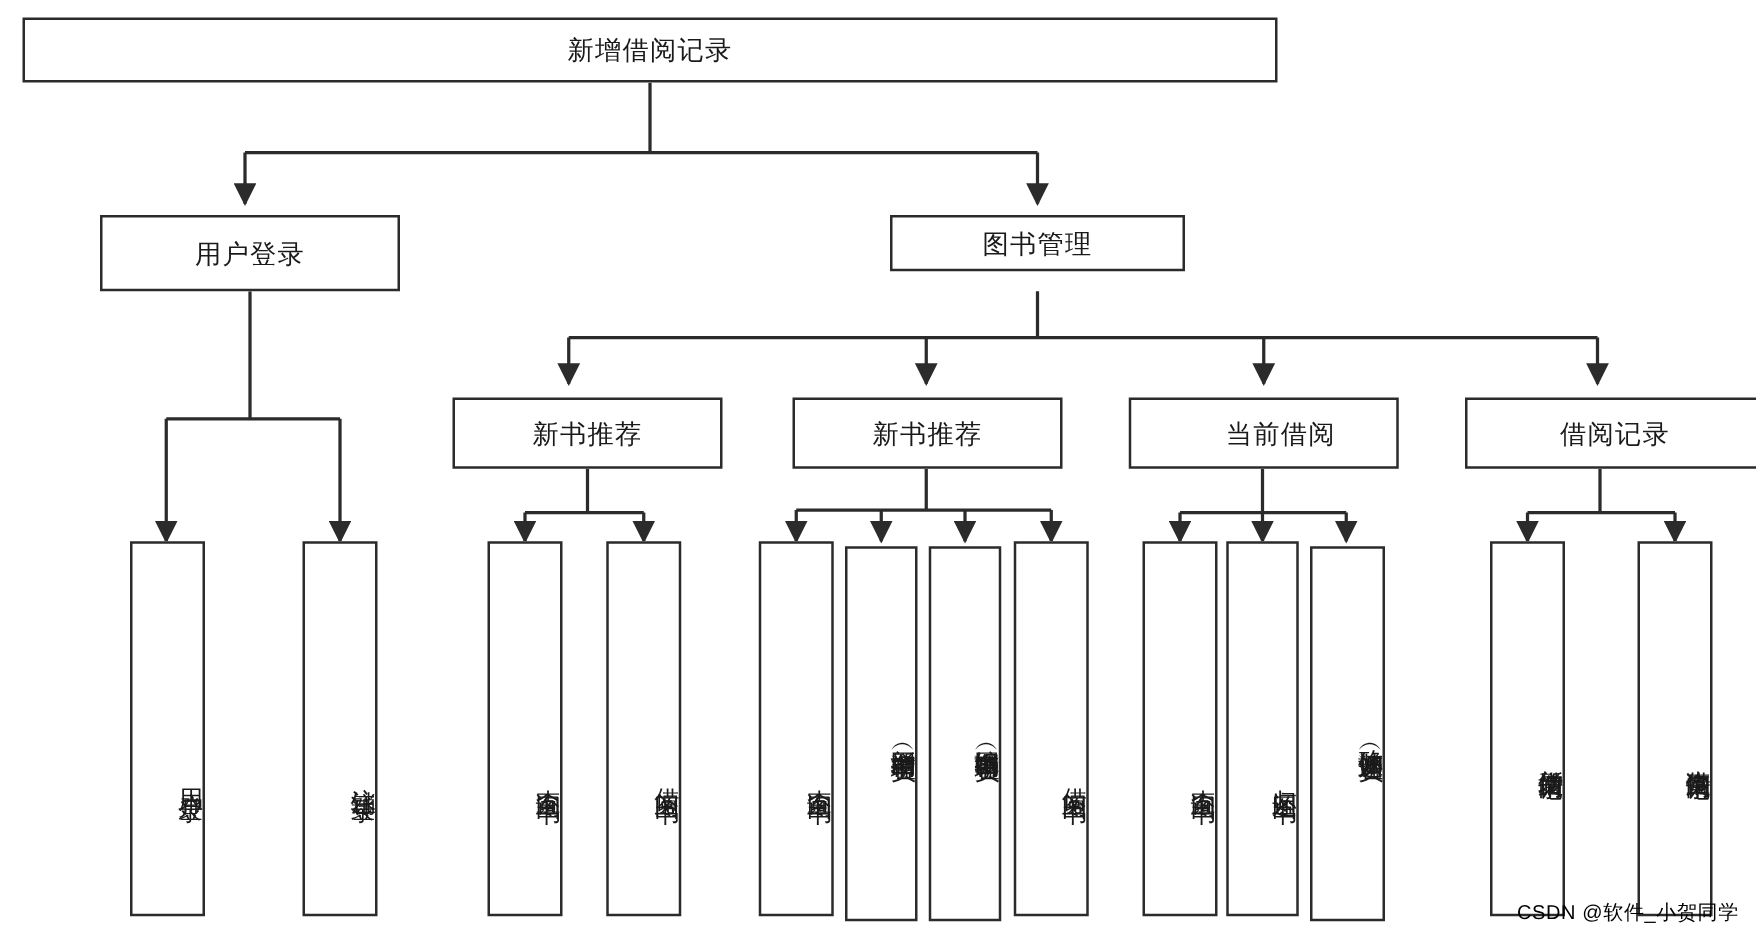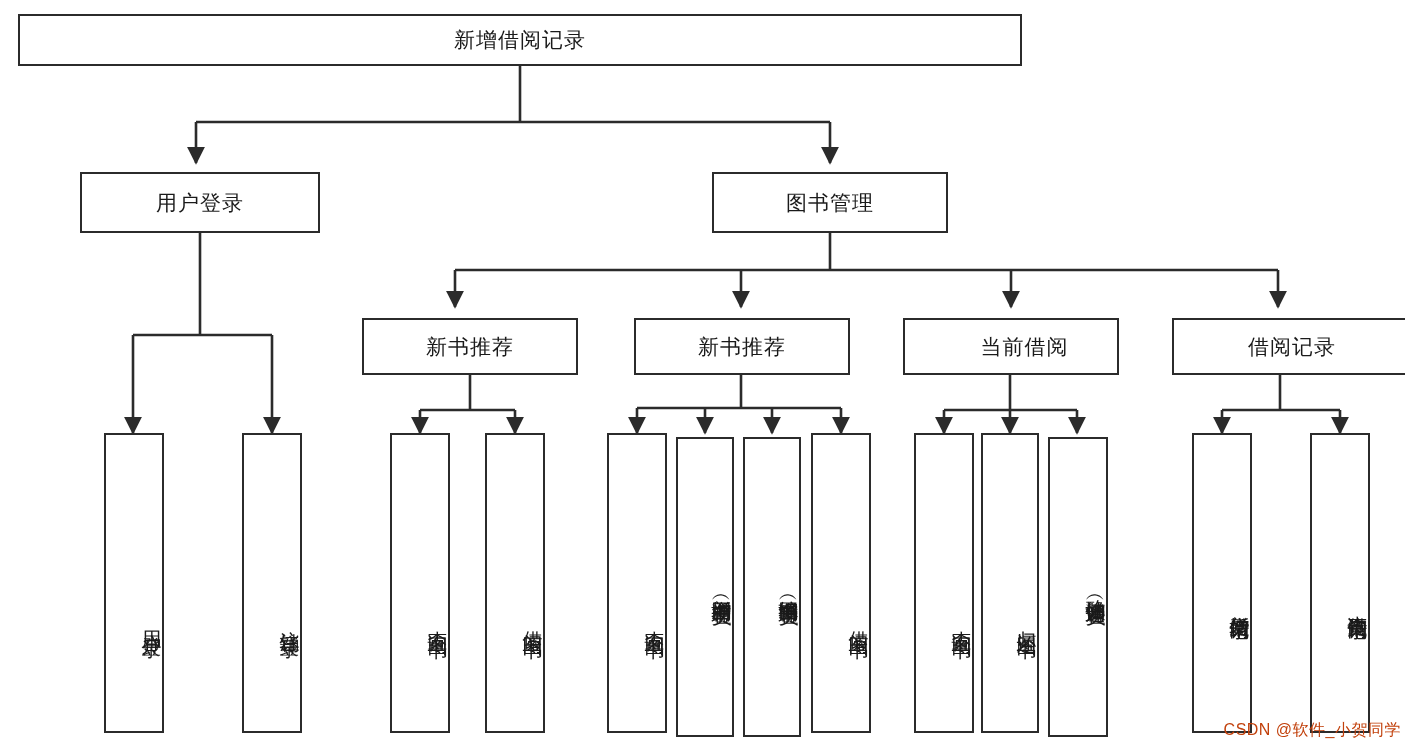--- a/index.html
+++ b/index.html
@@ -52,24 +52,24 @@
   }
   .node.vert.tall {
     padding-top: 2px;
     letter-spacing: 1px;
   }
   .node-label {
     display: block;
   }
   #watermark {
     position: absolute;
-    right: 4px;
+    right: 14px;
     bottom: 6px;
     font-size: 16px;
-    color: #c2410c;
+    color: #000000;
     letter-spacing: 0.5px;
     white-space: nowrap;
     z-index: 5;
     pointer-events: none;
   }
 </style>
 </head>
 <body>
 
 <div id="diagram-canvas">
@@ -124,21 +124,21 @@
     </g>
   </svg>
 
   <div class="node horiz" style="left:18px; top:14px; width:1004px; height:52px;">
     <span class="node-label">新增借阅记录</span>
   </div>
 
   <div class="node horiz" style="left:80px; top:172px; width:240px; height:61px;">
     <span class="node-label">用户登录</span>
   </div>
-  <div class="node horiz" style="left:712px; top:172px; width:236px; height:61px;">
+  <div class="node horiz" style="left:712px; top:172px; width:236px; height:45px;">
     <span class="node-label">图书管理</span>
   </div>
 
   <div class="node horiz" style="left:362px; top:318px; width:216px; height:57px;text-align:right;">
     <span class="node-label">新书推荐</span>
   </div>
   <div class="node horiz" style="left:634px; top:318px; width:216px; height:57px;">
     <span class="node-label">新书推荐</span>
   </div>
   <div class="node horiz" style="left:903px; top:318px; width:216px; height:57px;padding-left:27px;">

